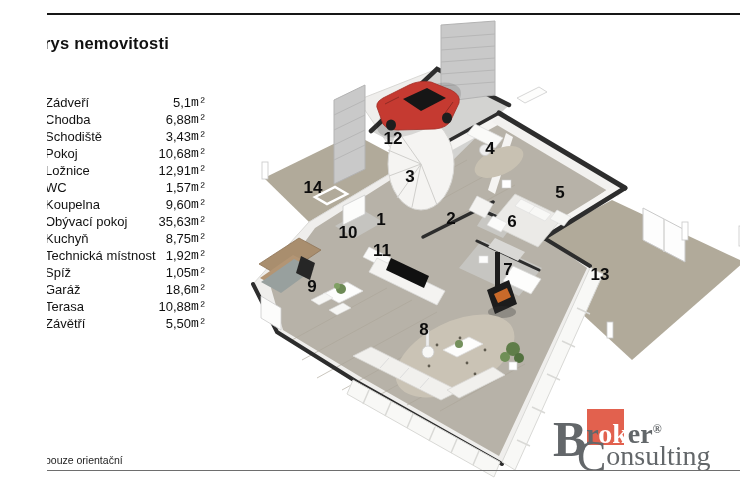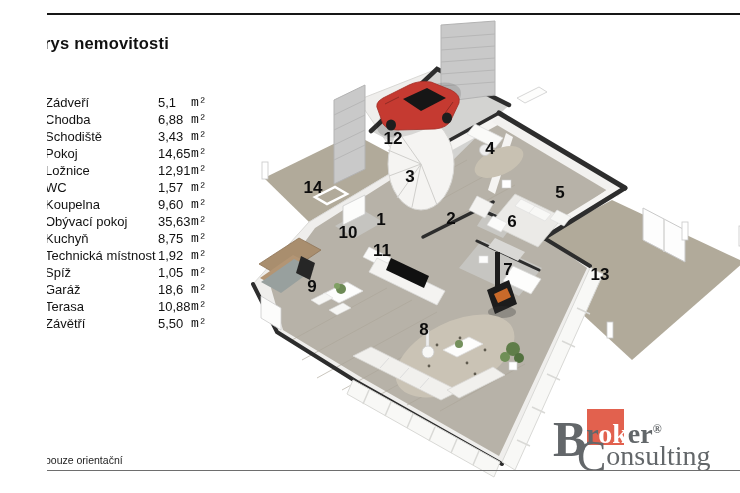--- a/index.html
+++ b/index.html
@@ -4,21 +4,21 @@
 <style>
   html,body{margin:0;padding:0;background:#fff;}
   .canvas{position:relative;width:740px;height:493px;background:#fff;overflow:hidden;
           font-family:"Liberation Sans",sans-serif;color:#111;margin-left:47px;}
   .topline{position:absolute;left:0;top:13px;width:740px;height:2px;background:#161616;}
   .bottomline{position:absolute;left:0;top:470px;width:694px;height:1px;background:#6e6e6e;}
   .title{position:absolute;left:-3px;top:34px;font-size:16.5px;font-weight:600;letter-spacing:.2px;}
   .legend{position:absolute;left:-2px;top:94px;font-size:13px;line-height:17px;}
   .lrow{display:flex;white-space:nowrap;}
   .lname{width:113px;}
-  .lval{width:33px;}
+  .lval{width:33px;text-align:right;}
   .lunit{width:20px;font-family:Liberation Mono, monospace;}
   .footnote{position:absolute;left:-2px;top:454px;font-size:10.5px;color:#222;}
   .plan{position:absolute;left:0;top:0;}
   .plan text{font-family:"Liberation Sans",sans-serif;font-weight:bold;font-size:17px;fill:#0d0d0d;}
   .logo{position:absolute;left:504px;top:400px;width:210px;height:64px;color:#63676a;
         font-family:"Liberation Serif",serif;}
   .logo-sq{position:absolute;left:36px;top:9px;width:37px;height:36px;}
   .logo-l1{position:absolute;left:2px;bottom:13px;font-size:28px;line-height:1;white-space:nowrap;font-weight:bold;}
   .logo-l1 .big{font-size:50px;position:relative;top:13px;}
   .logo-l1 .onred{color:#fff;}
@@ -46,21 +46,21 @@
         <span class="lval">6,88</span>
         <span class="lunit">m²</span>
       </div>
       <div class="lrow">
         <span class="lname">Schodiště</span>
         <span class="lval">3,43</span>
         <span class="lunit">m²</span>
       </div>
       <div class="lrow">
         <span class="lname">Pokoj</span>
-        <span class="lval">14,65</span>
+        <span class="lval">10,68</span>
         <span class="lunit">m²</span>
       </div>
       <div class="lrow">
         <span class="lname">Ložnice</span>
         <span class="lval">12,91</span>
         <span class="lunit">m²</span>
       </div>
       <div class="lrow">
         <span class="lname">WC</span>
         <span class="lval">1,57</span>

